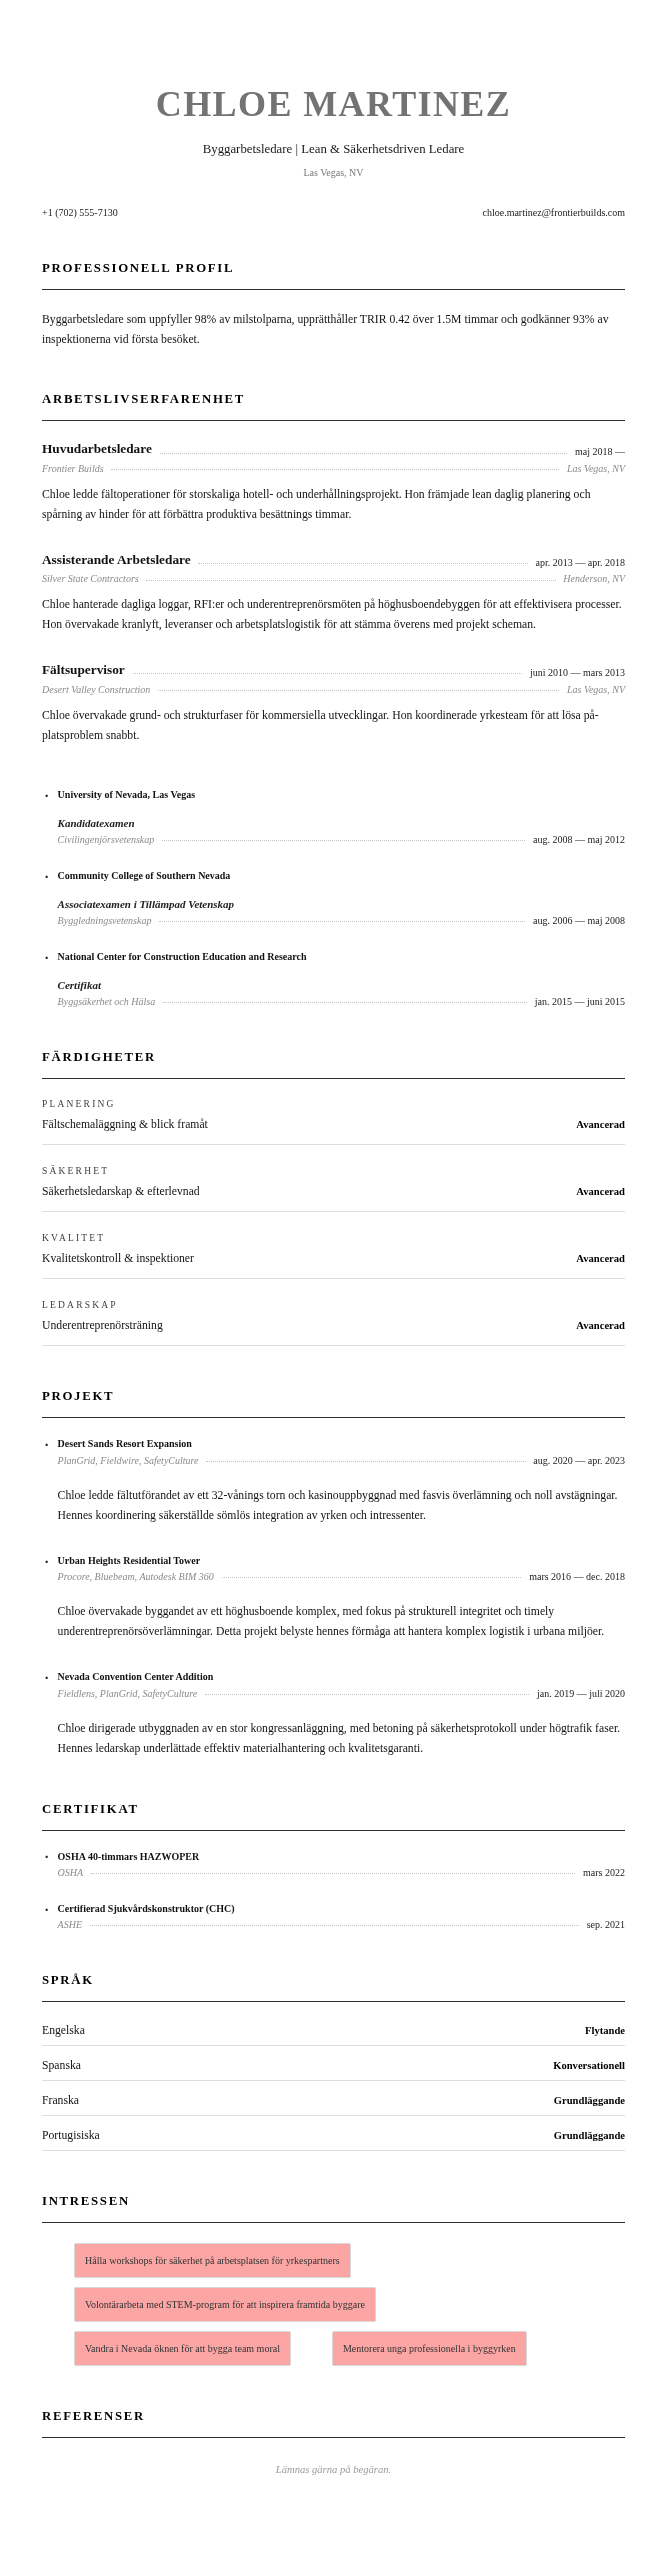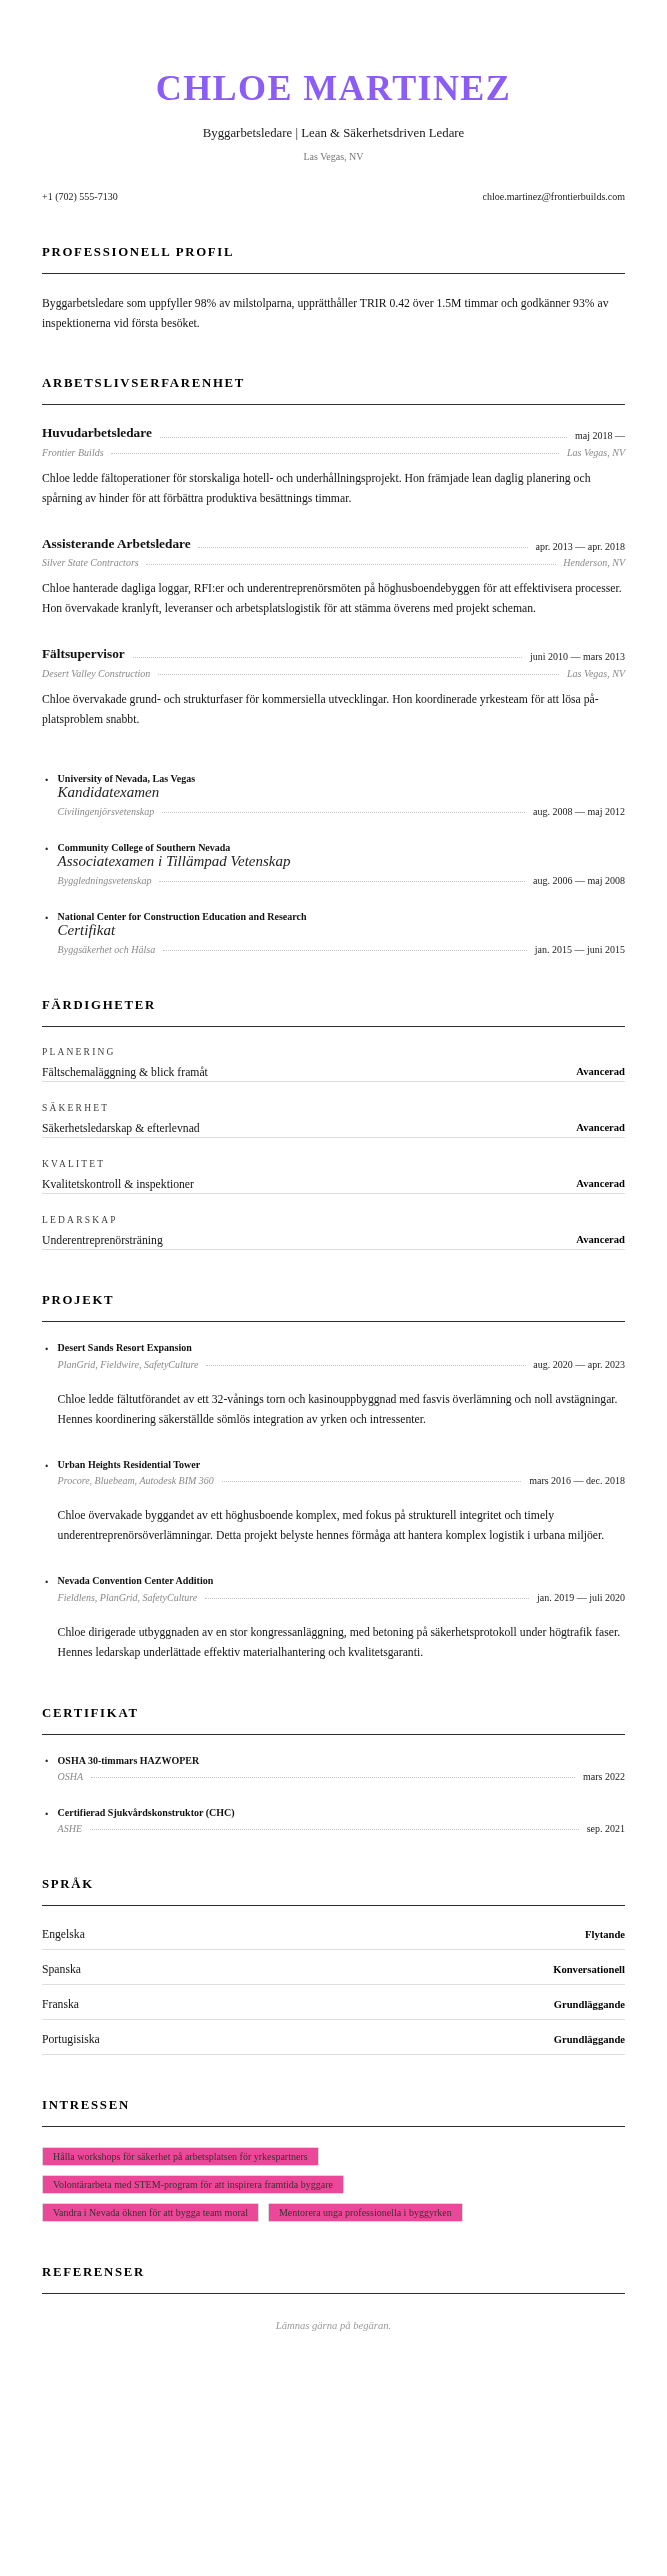--- a/index.html
+++ b/index.html
@@ -11,21 +11,22 @@
     color: #111111;
   }
   .page { padding: 67px 42px 33px; }
 
   
   .header { text-align: center; }
   .name {
     font-size: 36px;
     font-weight: 700;
     letter-spacing: 1.4px;
-    color: #8b5cf6;
+    color: #737373;
+    margin-top: 16px;
   }
   .subtitle { font-size: 12.8px; margin-top: 16.7px; color: #1a1a1a; }
   .location { font-size: 10px; margin-top: 10px; color: #777; }
   .contact-row {
     display: flex;
     justify-content: space-between;
     margin-top: 29px;
     font-size: 10px;
     color: #222;
     text-align: left;
@@ -67,34 +68,34 @@
   .entry + .entry { margin-top: 24.5px; }
   .bullet {
     position: absolute;
     left: 2.2px;
     top: -1.1px;
     font-size: 14.5px;
     font-weight: 700;
     color: #222;
   }
   .entry-name { font-size: 10px; font-weight: 700; }
-  .degree { font-style: italic; font-size: 15px; color: #222; margin-top: 0; }
+  .degree { font-style: italic; font-size: 11px; color: #222; margin-top: 17px; font-weight: bold; }
   .entry .row.sub { margin-top: 5.6px; }
   .proj + .proj { margin-top: 29px; }
   .proj .body-text { margin-top: 20px; }
 
   
   .skill-group + .skill-group { margin-top: 21px; }
   .skill-cat { font-size: 9.5px; letter-spacing: 2.2px; color: #3d3d3d; }
   .rule-row {
     display: flex;
     justify-content: space-between;
-    align-items: flex-start;
+    align-items: center;
     margin-top: 9px;
-    padding-bottom: 2px;
+    padding-bottom: 13px;
     border-bottom: 0.6px solid #dedede;
   }
   .skill-name { font-size: 11.7px; color: #131313; }
   .level { font-size: 10.6px; font-weight: 700; color: #000; white-space: nowrap; }
 
   
   .lang-row {
     display: flex;
     justify-content: space-between;
     align-items: baseline;
@@ -102,27 +103,28 @@
     border-bottom: 0.6px solid #dedede;
     text-align: center;
   }
   .lang-row + .lang-row { margin-top: 11px; }
   .lang-name { font-size: 11.7px; color: #131313; }
 
   
   .pill-row { display: flex; gap: 9px; }
   .pill-row + .pill-row { margin-top: 9px; }
   .pill {
-    background: #ec4899;
+    background: #fca5a5;
     border: 0.6px solid #d8d8d8;
     border-radius: 1.7px;
-    padding: 3px 10px;
+    padding: 11px 10px;
     font-size: 10px;
     color: #333;
     white-space: nowrap;
+    margin-left: 32px;
   }
 
   
   .ref-note {
     margin-top: 25.6px;
     text-align: center;
     font-style: italic;
     font-size: 10.6px;
     color: #9a9a9a;
   }
@@ -315,21 +317,21 @@
 
     </div>
   </section>
 
   <section class="section">
     <h2 class="sec-h">CERTIFIKAT</h2>
     <div class="sec-body">
 
       <article class="entry">
         <span class="bullet">·</span>
-        <div class="entry-name">OSHA 30-timmars HAZWOPER</div>
+        <div class="entry-name">OSHA 40-timmars HAZWOPER</div>
         <div class="row sub">
           <span class="muted-italic">OSHA</span>
           <span class="leader"></span>
           <span class="date">mars 2022</span>
         </div>
       </article>
 
       <article class="entry">
         <span class="bullet">·</span>
         <div class="entry-name">Certifierad Sjukvårdskonstruktor (CHC)</div>

